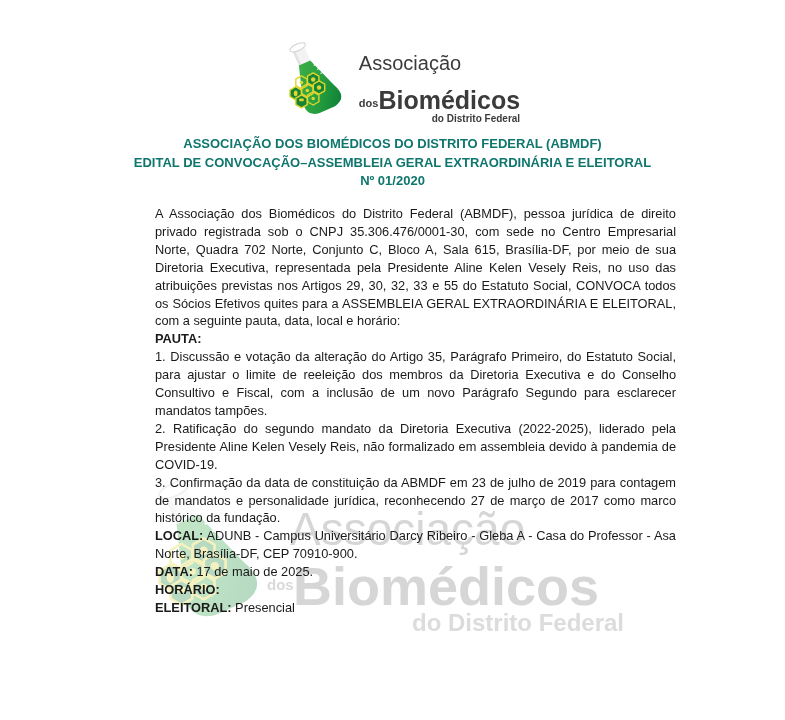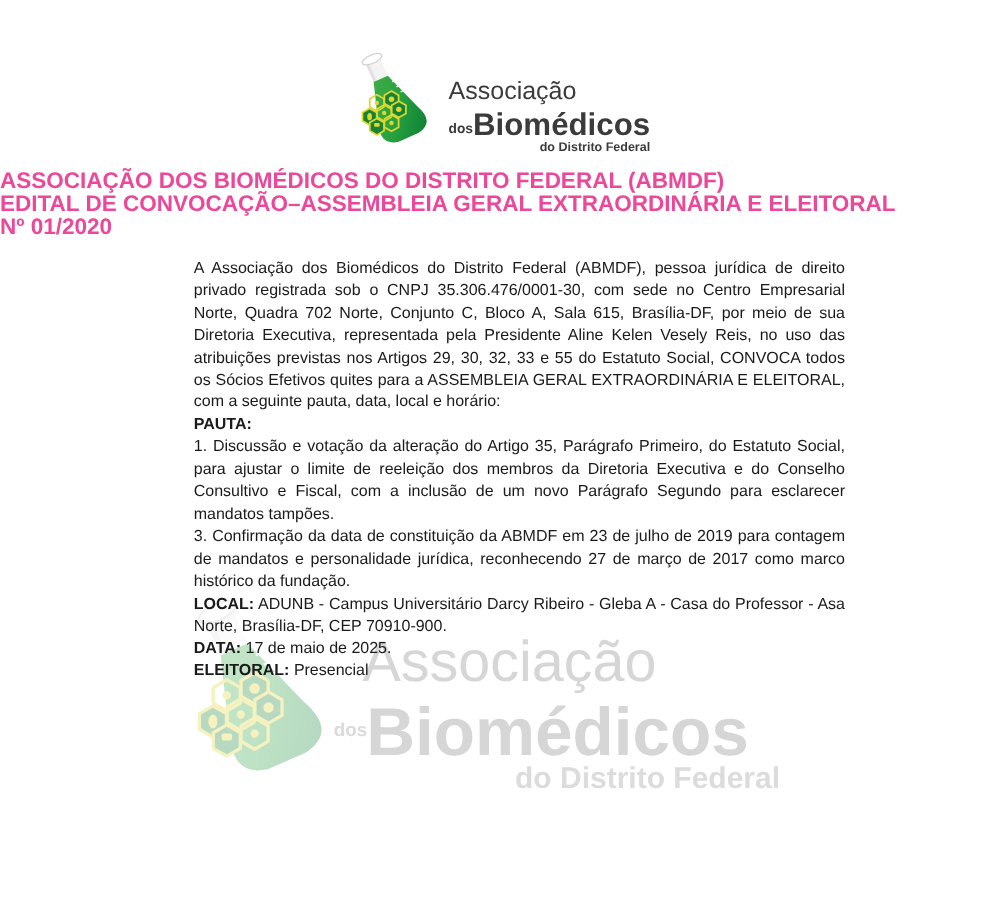--- a/index.html
+++ b/index.html
@@ -40,34 +40,34 @@
     justify-content: center;
     padding-top: 30px;
   }
   .logo {
     display: flex;
     align-items: flex-end;
   }
   .logo-flask { width: 92px; height: 96px; overflow: visible; }
   .logo-text { margin-left: 2px; margin-bottom: 2px; color: #3b3b3b; }
   .lt1 { font-size: 20px; font-weight: 400; line-height: 1; letter-spacing: 0px; }
-  .lt2 { line-height: 0.95; margin-top: 6px; white-space: nowrap; }
+  .lt2 { line-height: 0.95; margin-top: 16px; white-space: nowrap; }
   .lt2 .dos { font-size: 11px; font-weight: 700; vertical-align: 2px; }
   .lt2 .bio { font-size: 25px; font-weight: 700; }
   .lt3 { font-size: 10px; font-weight: 700; text-align: right; line-height: 1; margin-top: 1px; }
   
   .title-block {
     position: relative;
     z-index: 1;
     margin-top: 9px;
-    text-align: left;
+    text-align: center;
     font-weight: 700;
-    font-size: 18px;
+    font-size: 13px;
     line-height: 18.5px;
-    color: #ec4899;
+    color: #0f766e;
   }
   
   .content {
     position: absolute;
     z-index: 1;
     left: 155px;
     top: 205px;
     width: 521px;
     font-size: 12.8px;
     line-height: 17.9px;
@@ -149,19 +149,21 @@
   <div class="title-block">
     <div>ASSOCIAÇÃO DOS BIOMÉDICOS DO DISTRITO FEDERAL (ABMDF)</div>
     <div>EDITAL DE CONVOCAÇÃO–ASSEMBLEIA GERAL EXTRAORDINÁRIA E ELEITORAL</div>
     <div>Nº 01/2020</div>
   </div>
 
   <div class="content">
     <p class="j">A Associação dos Biomédicos do Distrito Federal (ABMDF), pessoa jurídica de direito privado registrada sob o CNPJ 35.306.476/0001-30, com sede no Centro Empresarial Norte, Quadra 702 Norte, Conjunto C, Bloco A, Sala 615, Brasília-DF, por meio de sua Diretoria Executiva, representada pela Presidente Aline Kelen Vesely Reis, no uso das atribuições previstas nos Artigos 29, 30, 32, 33 e 55 do Estatuto Social, CONVOCA todos os Sócios Efetivos quites para a ASSEMBLEIA GERAL EXTRAORDINÁRIA E ELEITORAL, com a seguinte pauta, data, local e horário:</p>
     <p><b>PAUTA:</b></p>
     <p class="j">1. Discussão e votação da alteração do Artigo 35, Parágrafo Primeiro, do Estatuto Social, para ajustar o limite de reeleição dos membros da Diretoria Executiva e do Conselho Consultivo e Fiscal, com a inclusão de um novo Parágrafo Segundo para esclarecer mandatos tampões.</p>
+    <p class="j">2. Ratificação do segundo mandato da Diretoria Executiva (2022-2025), liderado pela Presidente Aline Kelen Vesely Reis, não formalizado em assembleia devido à pandemia de COVID-19.</p>
     <p class="j">3. Confirmação da data de constituição da ABMDF em 23 de julho de 2019 para contagem de mandatos e personalidade jurídica, reconhecendo 27 de março de 2017 como marco histórico da fundação.</p>
     <p class="j"><b>LOCAL:</b><span> ADUNB - Campus Universitário Darcy Ribeiro - Gleba A - Casa do Professor - Asa Norte, Brasília-DF, CEP 70910-900.</span></p>
     <p class="j"><b>DATA:</b><span> 17 de maio de 2025.</span></p>
+    <p><b>HORÁRIO:</b></p>
     <p><b>ELEITORAL:</b><span> Presencial</span></p>
   </div>
 
 </div>
 
 </body></html>

